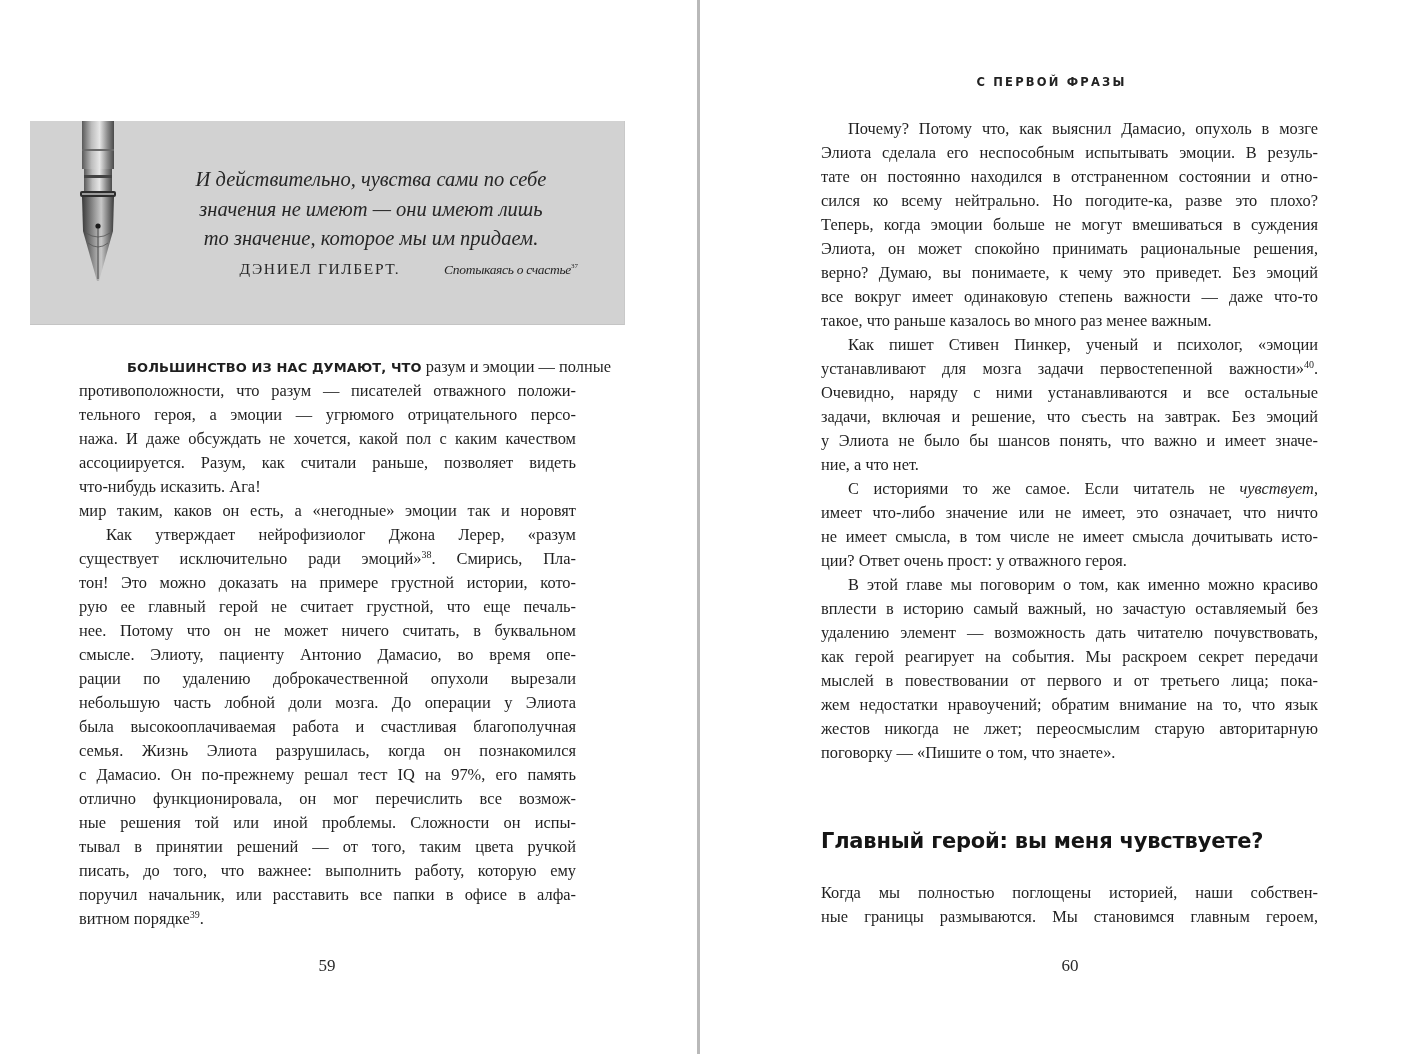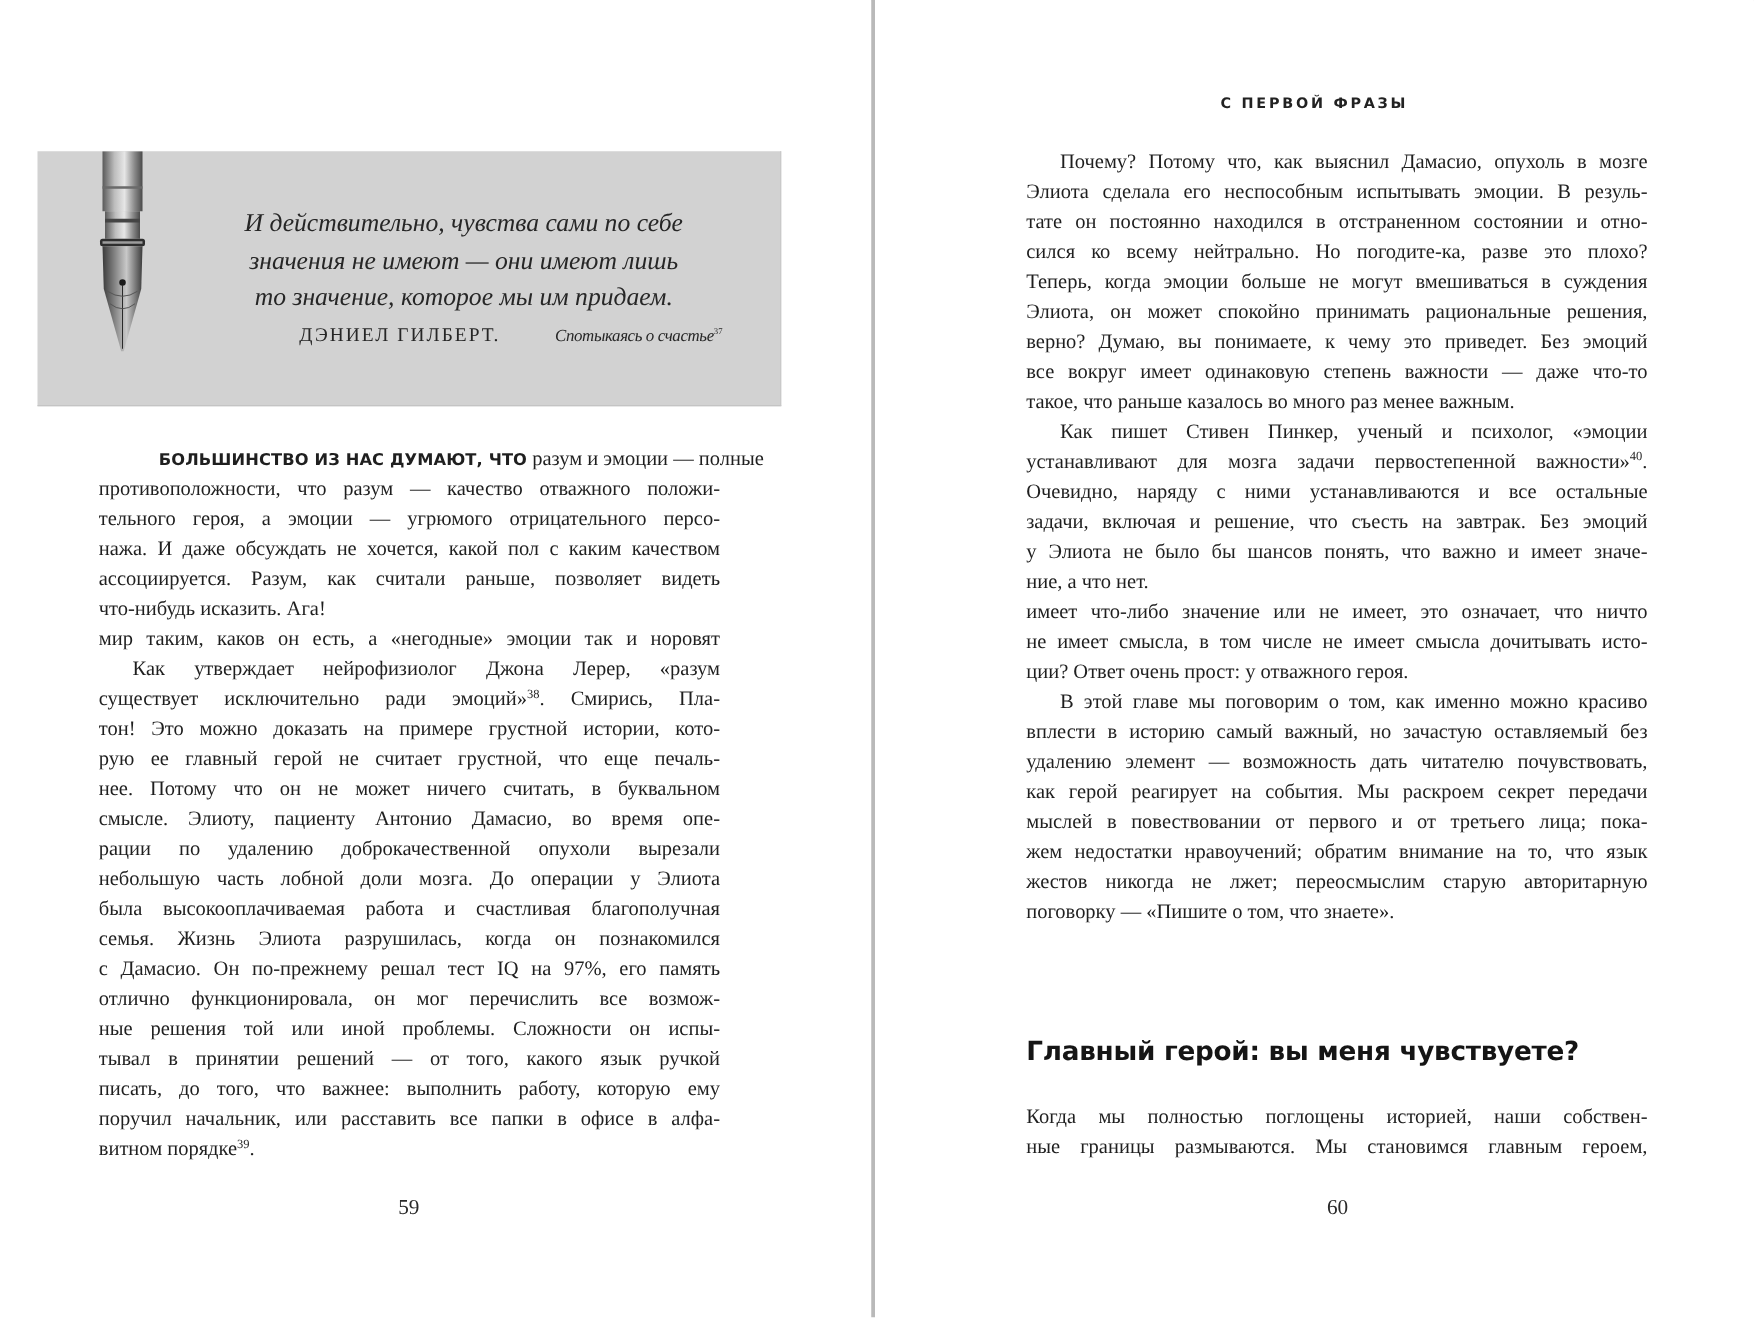--- a/index.html
+++ b/index.html
@@ -101,40 +101,40 @@
       <span>то значение, которое мы им придаем.</span>
     </div>
     <div class="epigraph-attr">
       <span class="author">ДЭНИЕЛ ГИЛБЕРТ.</span>
       <span class="book">Спотыкаясь о счастье</span><sup>37</sup>
     </div>
   </div>
 
   <div class="textblock left-text">
     <span class="line"><span class="lead">БОЛЬШИНСТВО ИЗ НАС ДУМАЮТ, ЧТО</span><span> разум и эмоции — полные</span></span>
-    <span class="line">противоположности, что разум — качество отважного положи-</span>
+    <span class="line">противоположности, что разум — писателей отважного положи-</span>
     <span class="line">тельного героя, а эмоции — угрюмого отрицательного персо-</span>
     <span class="line">нажа. И даже обсуждать не хочется, какой пол с каким качеством</span>
     <span class="line">ассоциируется. Разум, как считали раньше, позволяет видеть</span>
     <span class="line last">что-нибудь исказить. Ага!</span>
     <span class="line">мир таким, каков он есть, а «негодные» эмоции так и норовят</span>
     <span class="line indent">Как утверждает нейрофизиолог Джона Лерер, «разум</span>
     <span class="line"><span>существует исключительно ради эмоций»</span><sup class="fn">38</sup><span>. Смирись, Пла-</span></span>
     <span class="line">тон! Это можно доказать на примере грустной истории, кото-</span>
     <span class="line">рую ее главный герой не считает грустной, что еще печаль-</span>
     <span class="line">нее. Потому что он не может ничего считать, в буквальном</span>
     <span class="line">смысле. Элиоту, пациенту Антонио Дамасио, во время опе-</span>
     <span class="line">рации по удалению доброкачественной опухоли вырезали</span>
     <span class="line">небольшую часть лобной доли мозга. До операции у Элиота</span>
     <span class="line">была высокооплачиваемая работа и счастливая благополучная</span>
     <span class="line">семья. Жизнь Элиота разрушилась, когда он познакомился</span>
     <span class="line">с Дамасио. Он по-прежнему решал тест IQ на 97%, его память</span>
     <span class="line">отлично функционировала, он мог перечислить все возмож-</span>
     <span class="line">ные решения той или иной проблемы. Сложности он испы-</span>
-    <span class="line">тывал в принятии решений — от того, какого язык ручкой</span>
+    <span class="line">тывал в принятии решений — от того, таким цвета ручкой</span>
     <span class="line">писать, до того, что важнее: выполнить работу, которую ему</span>
     <span class="line">поручил начальник, или расставить все папки в офисе в алфа-</span>
     <span class="line last"><span>витном порядке</span><sup class="fn">39</sup><span>.</span></span>
   </div>
 
   <div class="page-number pn-left">59</div>
 </div>
 
 <div class="gutter"></div>
 
@@ -151,20 +151,21 @@
   <span class="line">Элиота, он может спокойно принимать рациональные решения,</span>
   <span class="line">верно? Думаю, вы понимаете, к чему это приведет. Без эмоций</span>
   <span class="line">все вокруг имеет одинаковую степень важности — даже что-то</span>
   <span class="line last">такое, что раньше казалось во много раз менее важным.</span>
   <span class="line indent">Как пишет Стивен Пинкер, ученый и психолог, «эмоции</span>
   <span class="line"><span>устанавливают для мозга задачи первостепенной важности»</span><sup class="fn">40</sup><span>.</span></span>
   <span class="line">Очевидно, наряду с ними устанавливаются и все остальные</span>
   <span class="line">задачи, включая и решение, что съесть на завтрак. Без эмоций</span>
   <span class="line">у Элиота не было бы шансов понять, что важно и имеет значе-</span>
   <span class="line last">ние, а что нет.</span>
+  <span class="line indent"><span>С историями то же самое. Если читатель не </span><em>чувствует</em><span>,</span></span>
   <span class="line">имеет что-либо значение или не имеет, это означает, что ничто</span>
   <span class="line">не имеет смысла, в том числе не имеет смысла дочитывать исто-</span>
   <span class="line last">ции? Ответ очень прост: у отважного героя.</span>
   <span class="line indent">В этой главе мы поговорим о том, как именно можно красиво</span>
   <span class="line">вплести в историю самый важный, но зачастую оставляемый без</span>
   <span class="line">удалению элемент — возможность дать читателю почувствовать,</span>
   <span class="line">как герой реагирует на события. Мы раскроем секрет передачи</span>
   <span class="line">мыслей в повествовании от первого и от третьего лица; пока-</span>
   <span class="line">жем недостатки нравоучений; обратим внимание на то, что язык</span>
   <span class="line">жестов никогда не лжет; переосмыслим старую авторитарную</span>

